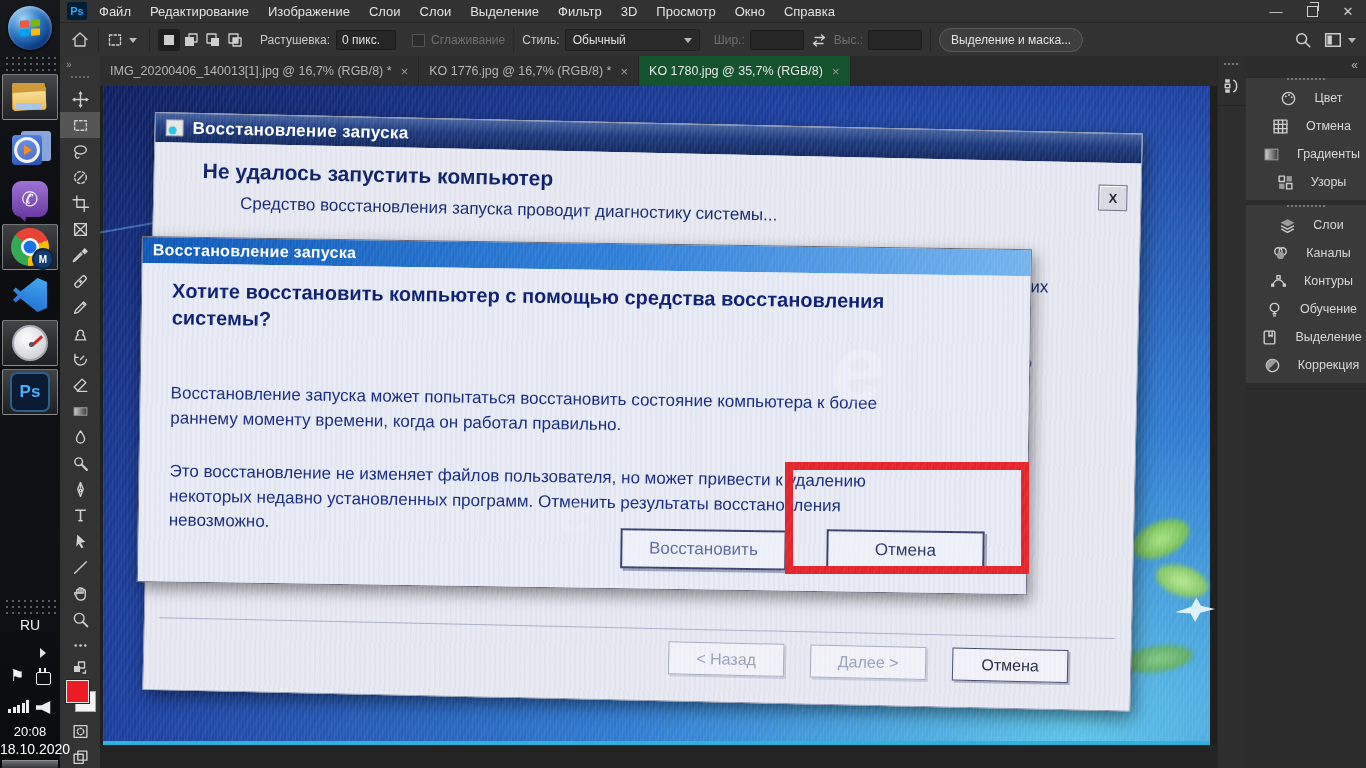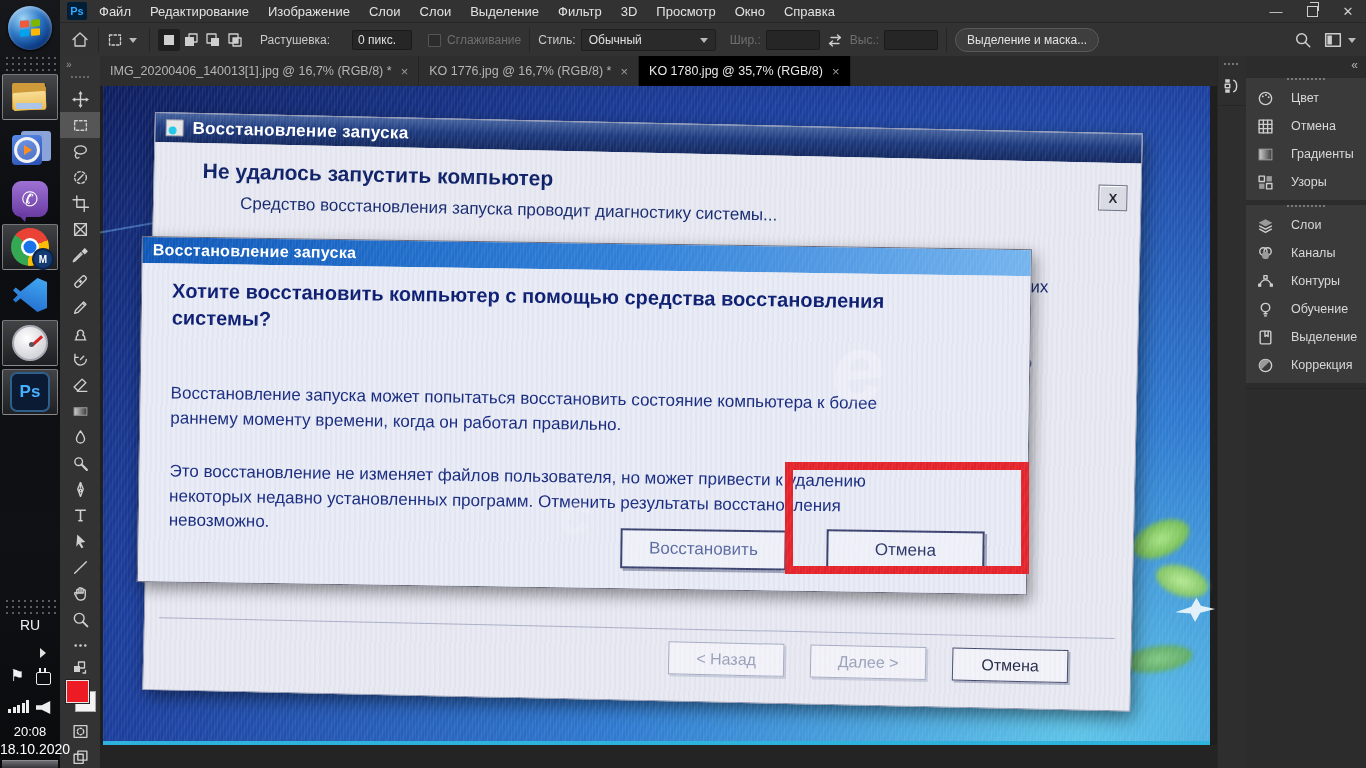--- a/index.html
+++ b/index.html
@@ -91,21 +91,21 @@
   .tool{width:40px;height:26px;display:flex;align-items:center;justify-content:center;}
   .tool.selected{background:#565656;}
   .chips{position:relative;width:40px;height:36px;}
   .chip-bg{position:absolute;left:15px;top:13px;width:19px;height:19px;background:#f4f4f4;border:1px solid #aaa;}
   .chip-fg{position:absolute;left:6px;top:2px;width:21px;height:21px;background:#ed1b24;border:1.5px solid #e8e8e8;box-shadow:0 0 0 1px #222;}
   
   #docked{position:absolute;left:40px;top:56px;right:148px;bottom:0;}
   #tabbar{position:absolute;left:0;top:0;right:0;height:30px;background:#2a2a2a;display:flex;border-bottom:1px solid #1d1d1d;}
   .tab{display:flex;align-items:center;padding:0 10px;font-size:12.5px;color:#b5b5b5;background:#2e2e2e;border-right:1px solid #222;white-space:nowrap;}
   .tab .x{margin-left:9px;color:#9b9b9b;font-size:13px;}
-  .tab.active{background:#000000;color:#e8e8e8;}
+  .tab.active{background:#14532d;color:#e8e8e8;}
   #canvas{position:absolute;left:0;top:30px;right:0;bottom:23px;background:#1f1f1f;overflow:hidden;}
   #statusbar{position:absolute;left:0;bottom:0;right:0;height:23px;background:#333;border-top:1px solid #262626;
     display:flex;align-items:center;color:#cfcfcf;font-size:12px;}
   
   #photo{position:absolute;left:3px;top:0;width:1107px;height:659px;
     background:radial-gradient(130% 150% at 88% 98%,#5ec4e8 0%,#2f7ad0 32%,#1c3f9e 66%,#0a1650 100%);}
   #photo .moire{position:absolute;inset:0;pointer-events:none;z-index:8;
     background:repeating-linear-gradient(90deg,rgba(255,255,255,.05) 0 1px,transparent 1px 3px),
                repeating-linear-gradient(115deg,rgba(255,255,255,.03) 0 3px,transparent 3px 7px);}
   .streak{position:absolute;left:-12px;top:118px;width:330px;height:2px;background:rgba(130,200,255,.4);transform:rotate(-10deg);}
@@ -147,21 +147,21 @@
   .wm{position:absolute;color:rgba(255,255,255,.22);font-style:italic;font-weight:bold;pointer-events:none;}
   #red-box{position:absolute;left:682px;top:376px;width:244px;height:112px;border:8px solid #e4222a;z-index:5;box-sizing:border-box;}
   
   #panel-strip{position:absolute;right:120px;top:56px;width:28px;bottom:0;background:#2e2e2e;border-left:1px solid #262626;}
   #panel-strip .grip{width:16px;height:2px;margin:7px auto 8px;background:repeating-linear-gradient(90deg,#777 0 2px,transparent 2px 4px);}
   #panel-strip .hist{display:flex;justify-content:center;padding-top:4px;border-bottom:1px solid #262626;padding-bottom:10px;}
   #right-panel{position:absolute;right:0;top:56px;width:120px;bottom:0;background:#2c2c2c;}
   #right-panel .collapse{text-align:right;color:#b0b0b0;font-size:12px;padding:2px 8px 0 0;height:15px;}
   .pgroup{background:#3a3a3a;margin-bottom:5px;padding-bottom:4px;}
   .pgroup .grip{width:38px;height:2px;margin:5px auto 4px;background:repeating-linear-gradient(90deg,#7a7a7a 0 2px,transparent 2px 4px);}
-  .prow{height:28px;display:flex;align-items:center;gap:17px;padding-left:11px;}
+  .prow{height:28px;display:flex;align-items:center;gap:17px;padding-left:11px;justify-content:center;}
   .prow span{color:#d8d8d8;font-size:12.5px;font-weight:500;}
   .panel-rest{border-top:1px solid #242424;height:8px;}
 </style>
 </head>
 <body>
 
 <div id="taskbar">
   <div class="orb">
     <div class="flag">
       <i style="background:#f0593a"></i>
@@ -283,21 +283,21 @@
       </div>
     <div class="opicon">
         <svg class="ic" width="16" height="16" viewBox="0 0 16 16">
           <rect x="2" y="2" width="9" height="9"></rect>
           <rect x="6" y="6" width="8" height="8"></rect>
           <rect x="6" y="6" width="5" height="5" fill="#cfcfcf" stroke="none"></rect>
         </svg>
       </div>
     <div style="width:14px"></div>
     <span class="ob-label">Растушевка:</span>
-    <input class="ob-input" style="width: 48px; margin-left: 22px;" value="0 пикс.">
+    <input class="ob-input" style="width: 48px; margin-left: 6px;" value="0 пикс.">
     <div style="width:16px"></div>
     <span class="checkbox"></span>
     <span class="ob-label dim" style="margin-left:6px">Сглаживание</span>
     <div class="ob-sep"></div>
     <span class="ob-label">Стиль:</span>
     <div class="ob-dd" style="margin-left:5px">
       <span>Обычный</span>
       <span class="caret"></span>
     </div>
     <div style="width:14px"></div>

